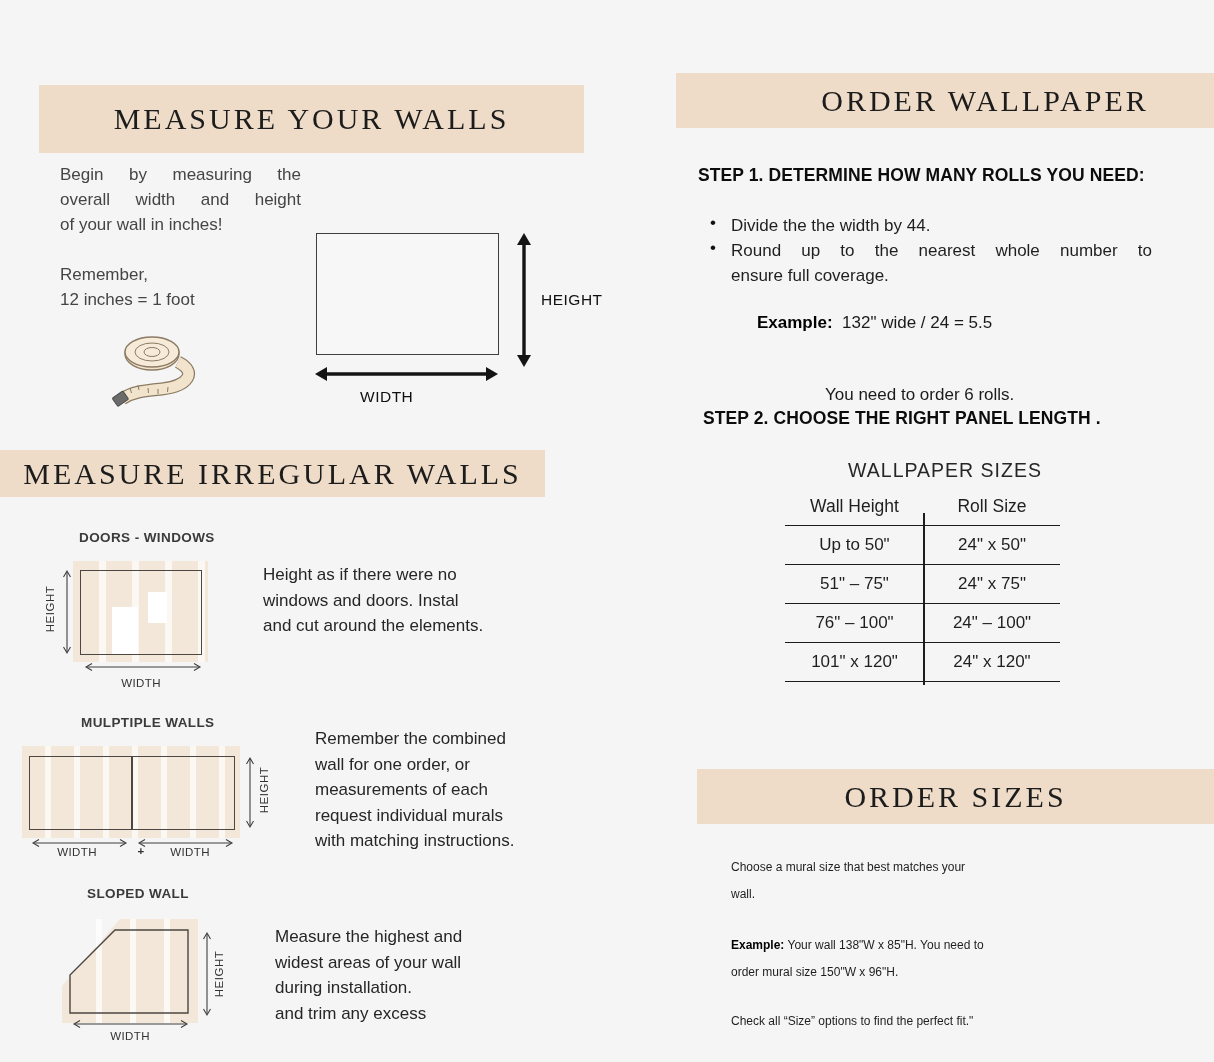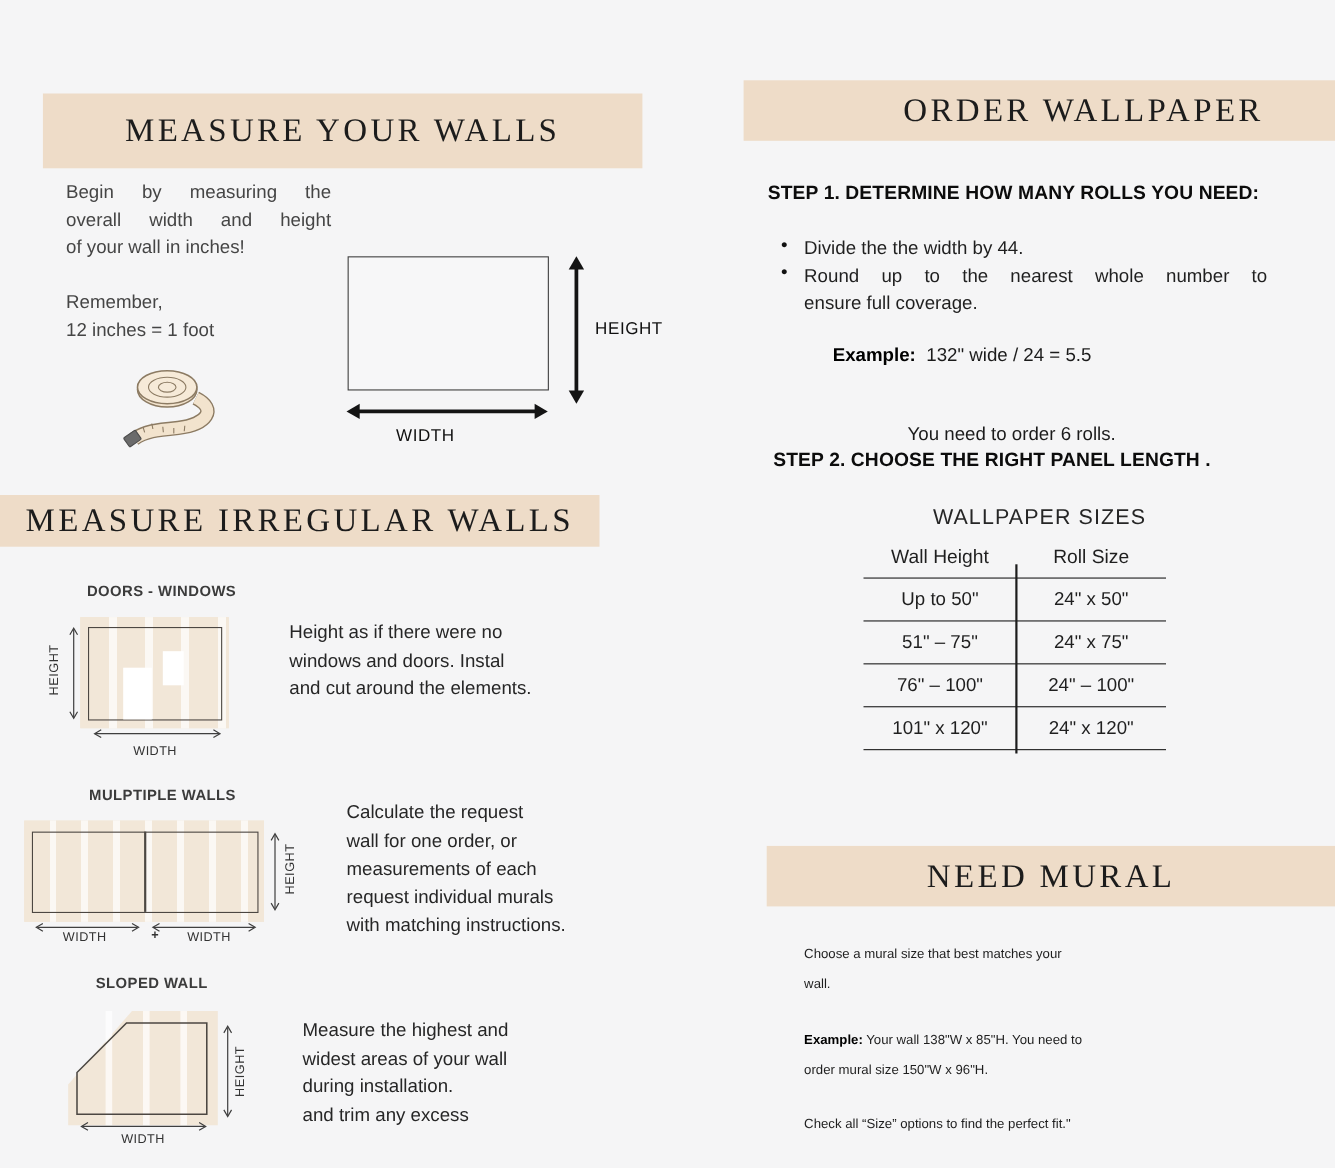--- a/index.html
+++ b/index.html
@@ -115,21 +115,21 @@
     <path d="M8 1.5 L2 5 L8 8.5 M89 1.5 L95 5 L89 8.5" fill="none" stroke="#3f3f3f" stroke-width="1.1"></path>
   </svg>
   <svg class="abs" style="left:137px;top:838px;" width="97" height="10">
     <path d="M3 5 H94" stroke="#3f3f3f" stroke-width="1.1"></path>
     <path d="M8 1.5 L2 5 L8 8.5 M89 1.5 L95 5 L89 8.5" fill="none" stroke="#3f3f3f" stroke-width="1.1"></path>
   </svg>
   <div class="abs small-label" style="left:47px;top:846px;width:60px;">WIDTH</div>
   <div class="abs small-label" style="left:131px;top:845px;width:20px;font-weight:bold;">+</div>
   <div class="abs small-label" style="left:160px;top:846px;width:60px;">WIDTH</div>
   <div class="abs dark17" style="left:315px;top:726px;width:265px;">
-    <div>Calculate the request</div>
+    <div>Remember the combined</div>
     <div>wall for one order, or</div>
     <div>measurements of each</div>
     <div>request individual murals</div>
     <div>with matching instructions.</div>
   </div>
 
   <div class="abs mini-head" style="left:87px;top:886px;">SLOPED WALL</div>
   <svg class="abs" style="left:58px;top:916px;" width="150" height="112">
     <polygon points="4,107 4,70 62,3 140,3 140,107" fill="#f2e7d8"></polygon>
     <rect x="38" y="3" width="6" height="104" fill="rgba(255,255,255,.72)"></rect>
@@ -201,21 +201,21 @@
       <div class="t-cell t-c2">24" – 100"</div>
     </div>
     <div class="t-row">
       <div class="t-cell t-c1">101" x 120"</div>
       <div class="t-cell t-c2">24" x 120"</div>
     </div>
     <div class="t-vline"></div>
   </div>
 
   <div class="band" style="left:697px;top:769px;width:517px;height:55px;">
-    <div class="band-title">NEED MURAL</div>
+    <div class="band-title">ORDER SIZES</div>
   </div>
 
   <div class="abs mural-p" style="left:731px;top:854px;">
     <div>Choose a mural size that best matches your</div>
     <div>wall.</div>
   </div>
 
   <div class="abs mural-p" style="left:731px;top:932px;">
     <div><b>Example:</b><span> Your wall 138"W x 85"H. You need to</span></div>
     <div>order mural size 150"W x 96"H.</div>

